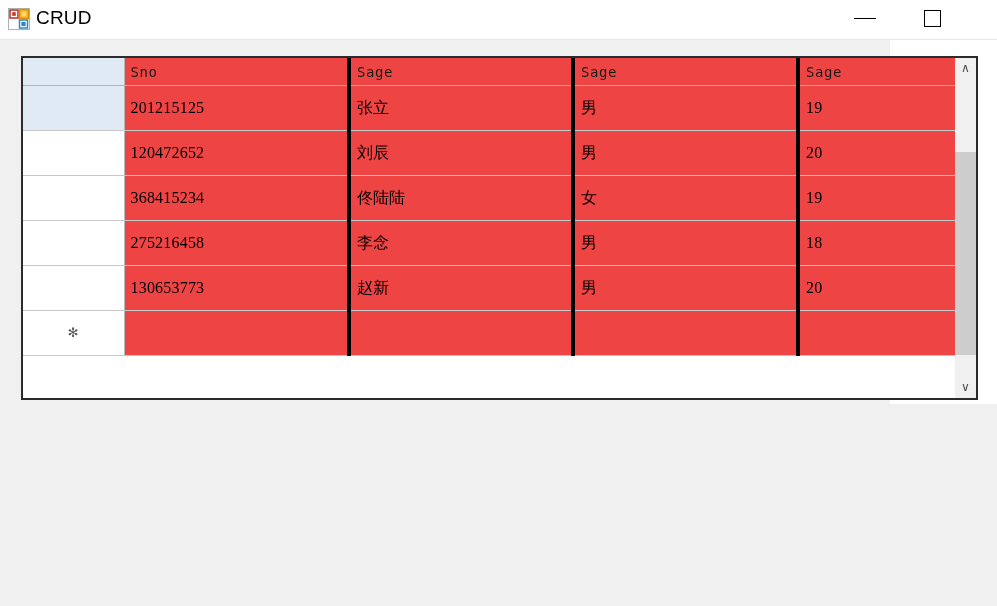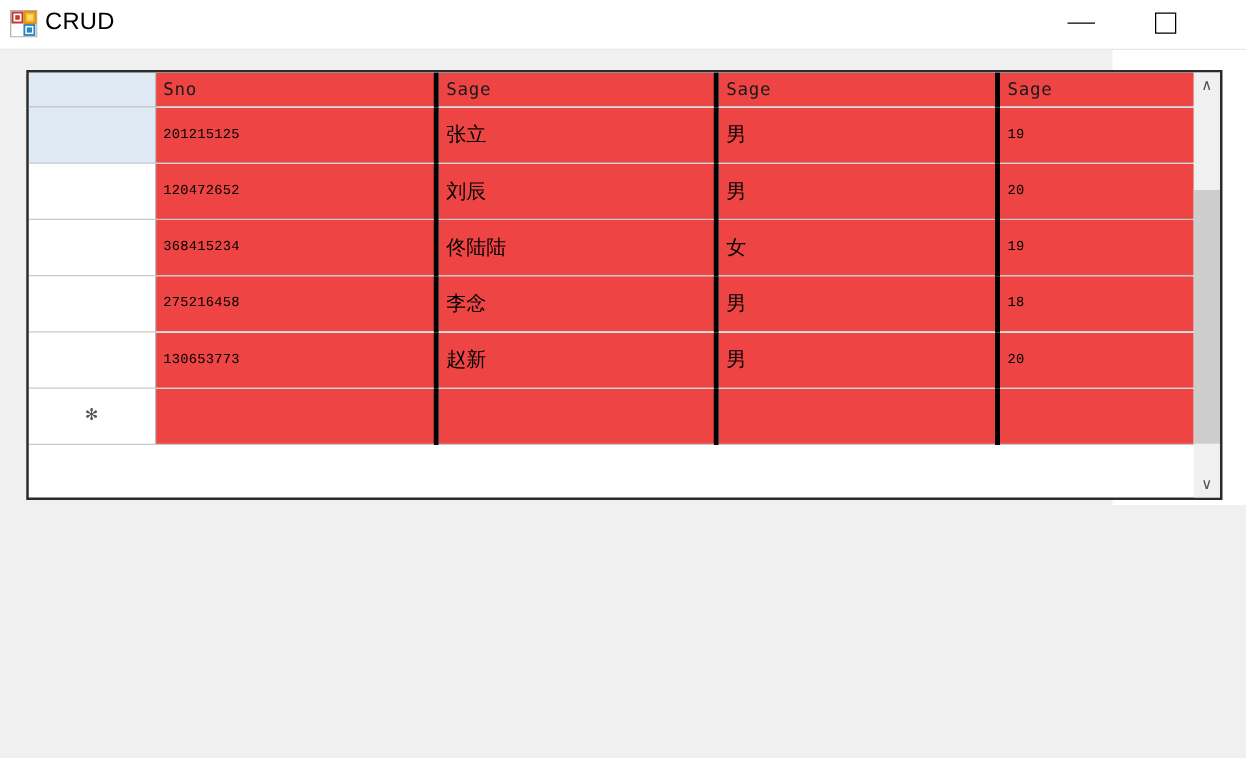--- a/index.html
+++ b/index.html
@@ -133,22 +133,22 @@
   table.grid td.rowhdr-cell.plain {
     background: #ffffff;
   }
   table.grid tbody td {
     height: 44px;
     font-size: 16px;
     color: #000000;
     font-family: "Liberation Sans", "DejaVu Sans", sans-serif;
   }
   table.grid tbody td.num {
-    font-family: Liberation Mono, monospace;
-    font-size: 11px;
+    font-family: Liberation Serif, serif;
+    font-size: 16px;
     letter-spacing: 0.2px;
   }
   .newrow-marker {
     display: block;
     text-align: center;
     font-size: 13px;
     color: #555;
     line-height: 44px;
     font-family: "DejaVu Sans", sans-serif;
   }

